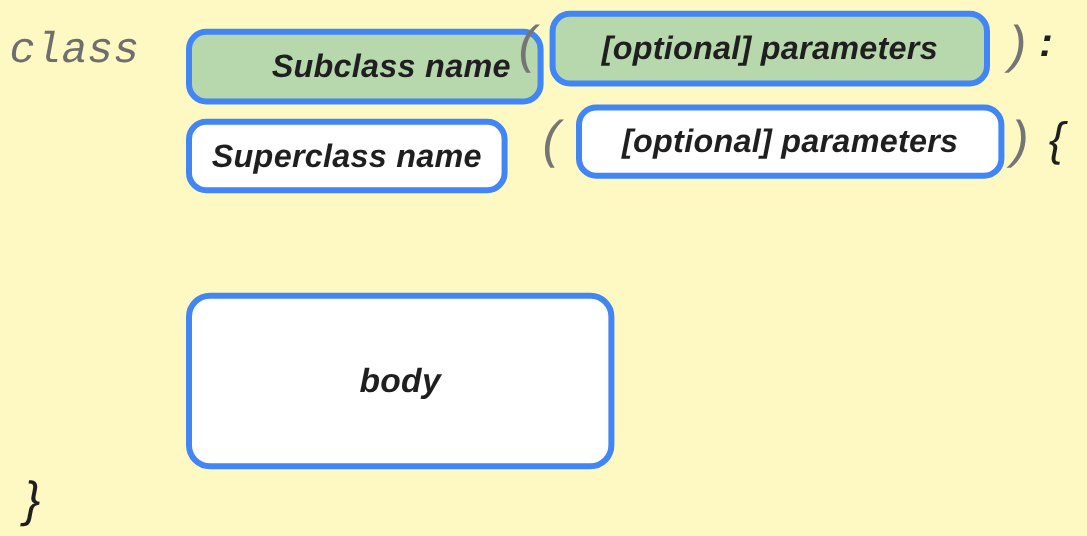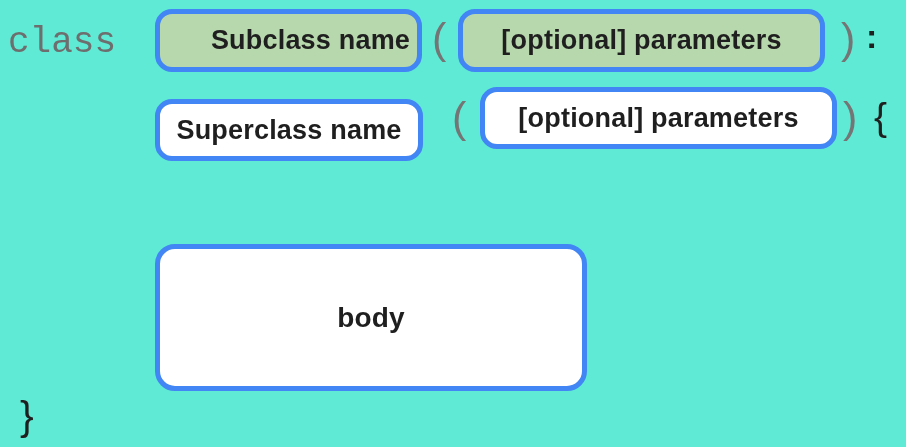--- a/index.html
+++ b/index.html
@@ -5,44 +5,45 @@
   html, body {
     margin: 0;
     padding: 0;
     background: #ffffff;
     font-family: "Liberation Sans", sans-serif;
   }
   .canvas {
     position: relative;
     width: 906px;
     height: 447px;
-    background: #5eead4;
+    background: #fef9c3;
     overflow: hidden;
+    font-style: italic;
   }
   .syntax-box {
     position: absolute;
     box-sizing: border-box;
     border: 5px solid #4285f4;
     border-radius: 17px;
     background: #ffffff;
     display: flex;
     align-items: center;
     justify-content: center;
     font-weight: 600;
     font-size: 27px;
     color: #1f1f1f;
     letter-spacing: 0.2px;
   }
   .syntax-box.green { background: #b7d7ac; }
 
-  .box-subclass   { left: 155px; top: 9px;   width: 267px; height: 63px; padding-left: 44px; }
+  .box-subclass   { left: 155px; top: 24px;   width: 298px; height: 63px; padding-left: 44px; }
   .box-params1    { left: 458px; top: 9px;   width: 367px; height: 63px; }
   .box-superclass { left: 155px; top: 87px;  width: 268px; height: 62px; margin-top: 12px; }
   .box-params2    { left: 480px; top: 87px;  width: 357px; height: 62px; }
-  .box-body       { left: 155px; top: 244px; width: 432px; height: 147px;
+  .box-body       { left: 155px; top: 244px; width: 357px; height: 147px;
                     border-radius: 20px; font-size: 28px; }
 
   .keyword {
     position: absolute;
     left: 8px; top: 25px;
     font-family: "Liberation Mono", monospace;
     font-size: 36px;
     line-height: 36px;
     color: #6e6e6e;
   }

